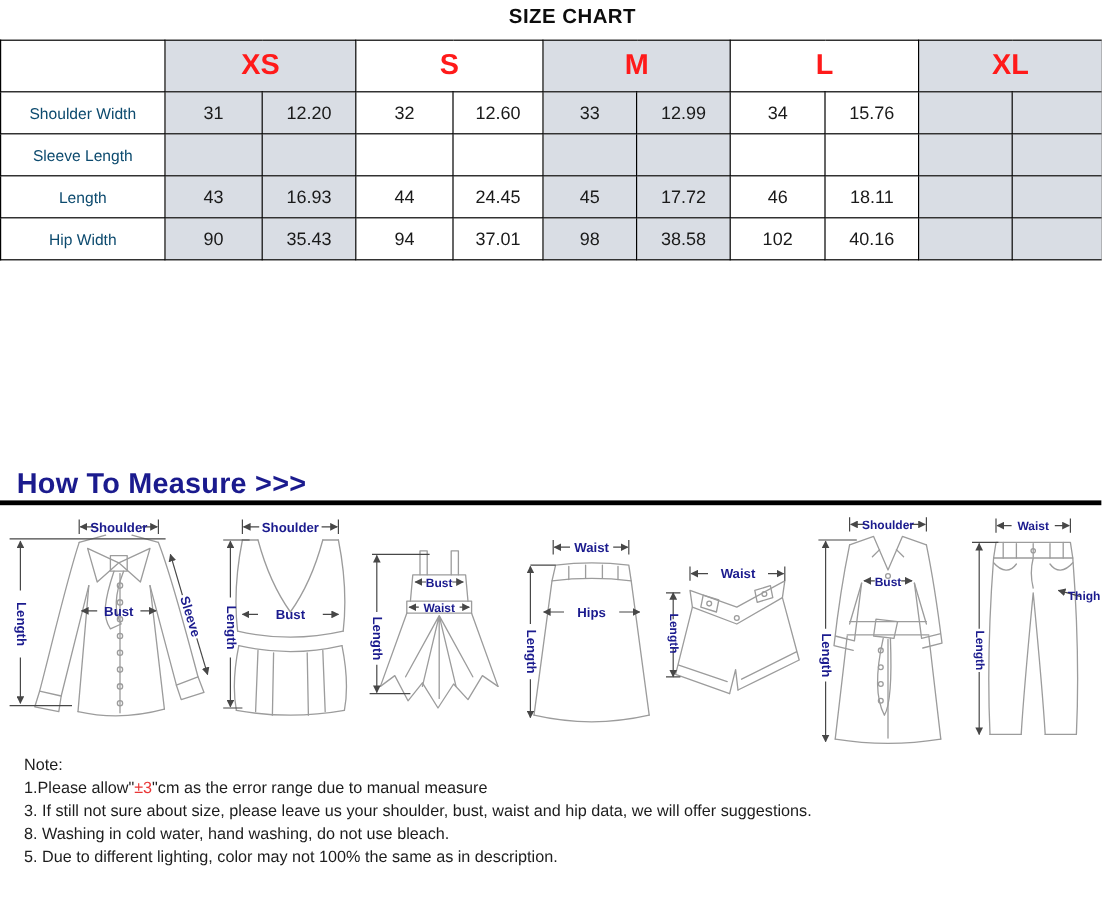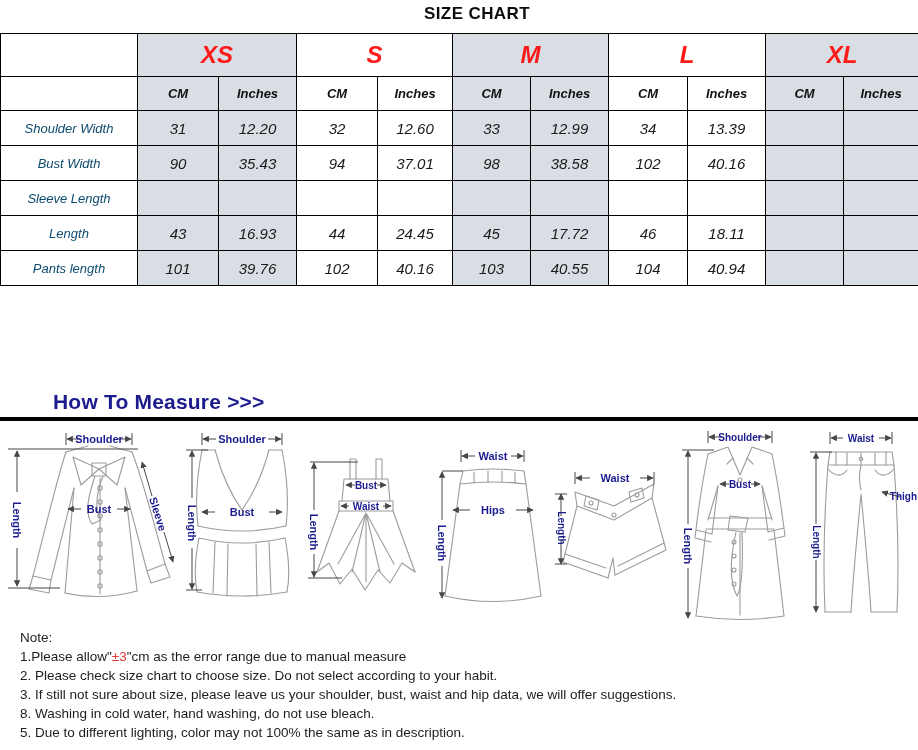--- a/index.html
+++ b/index.html
@@ -1,31 +1,31 @@
 <!DOCTYPE html>
 <html><head>
 <meta charset="utf-8">
 <style>
   html,body{margin:0;padding:0;background:#fff;}
   .page{position:relative;width:918px;height:750px;background:#fff;overflow:hidden;
         font-family:"Liberation Sans",sans-serif;color:#111;padding-left:36px;}
   .title{position:absolute;top:4px;left:0;width:100%;text-align:center;
          font-size:17px;font-weight:bold;letter-spacing:.4px;color:#0d0d0d;}
-  table.sc{position:absolute;top:33px;left:0;width:918px;border-collapse:collapse;table-layout:fixed;font-style:italic;}
+  table.sc{position:absolute;top:33px;left:0;width:918px;border-collapse:collapse;table-layout:fixed;}
   table.sc td{border:1px solid #000;text-align:center;vertical-align:middle;padding:0;overflow:hidden;}
   .sh{background:#d9dde4;}
   tr.r-size td{height:42px;}
   tr.r-unit td{height:33px;}
   tr.r-data td{height:34px;}
   td.sz{font-size:24px;font-weight:bold;color:#ff1a1a;}
   td.un{font-size:13px;font-weight:bold;color:#101010;}
   td.lbl{font-size:13px;color:#0c4a6e;}
   td.val{font-size:15px;color:#1a1a1a;}
-  .htm-head{position:absolute;left:14px;top:390px;font-size:21px;font-weight:bold;
-            color:#1b1b8e;letter-spacing:.2px;margin-left:39px;}
+  .htm-head{position:absolute;left:14px;top:390px;font-size:24px;font-weight:bold;
+            color:#1b1b8e;letter-spacing:.2px;}
   .rule{position:absolute;left:0;top:417px;width:918px;height:4px;background:#000;}
   .diagram{position:absolute;}
   .g{fill:none;stroke:#9c9c9c;stroke-width:1.1;stroke-linecap:round;stroke-linejoin:round;}
   .dim{fill:none;stroke:#474747;stroke-width:1;}
   .dl{font-family:"Liberation Sans",sans-serif;font-size:11px;font-weight:bold;fill:#1b1b8e;}
   .dls{font-family:"Liberation Sans",sans-serif;font-size:10px;font-weight:bold;fill:#1b1b8e;}
   .notes{position:absolute;left:20px;top:628px;font-size:13.5px;line-height:19px;color:#1d1d1d;}
   .red{color:#e93636;}
 </style>
 </head>
@@ -51,56 +51,30 @@
     </colgroup>
     <tbody>
         <tr class="r-size">
       <td class="lbl"></td>
       <td class="sz sh" colspan="2">XS</td>
       <td class="sz" colspan="2">S</td>
       <td class="sz sh" colspan="2">M</td>
       <td class="sz" colspan="2">L</td>
       <td class="sz sh" colspan="2">XL</td>
     </tr>
-    <tr class="r-unit">
-      <td class="lbl"></td>
-      <td class="un sh">CM</td>
-      <td class="un sh">Inches</td>
-      <td class="un">CM</td>
-      <td class="un">Inches</td>
-      <td class="un sh">CM</td>
-      <td class="un sh">Inches</td>
-      <td class="un">CM</td>
-      <td class="un">Inches</td>
-      <td class="un sh">CM</td>
-      <td class="un sh">Inches</td>
-    </tr>
     <tr class="r-data">
       <td class="lbl">Shoulder Width</td>
       <td class="val sh">31</td>
       <td class="val sh">12.20</td>
       <td class="val">32</td>
       <td class="val">12.60</td>
       <td class="val sh">33</td>
       <td class="val sh">12.99</td>
       <td class="val">34</td>
-      <td class="val">13.39</td>
-      <td class="val sh"></td>
-      <td class="val sh"></td>
-    </tr>
-    <tr class="r-data">
-      <td class="lbl">Bust Width</td>
-      <td class="val sh">90</td>
-      <td class="val sh">35.43</td>
-      <td class="val">94</td>
-      <td class="val">37.01</td>
-      <td class="val sh">98</td>
-      <td class="val sh">38.58</td>
-      <td class="val">102</td>
-      <td class="val">40.16</td>
+      <td class="val">15.76</td>
       <td class="val sh"></td>
       <td class="val sh"></td>
     </tr>
     <tr class="r-data">
       <td class="lbl">Sleeve Length</td>
       <td class="val sh"></td>
       <td class="val sh"></td>
       <td class="val"></td>
       <td class="val"></td>
       <td class="val sh"></td>
@@ -117,29 +91,29 @@
       <td class="val">44</td>
       <td class="val">24.45</td>
       <td class="val sh">45</td>
       <td class="val sh">17.72</td>
       <td class="val">46</td>
       <td class="val">18.11</td>
       <td class="val sh"></td>
       <td class="val sh"></td>
     </tr>
     <tr class="r-data">
-      <td class="lbl">Pants length</td>
-      <td class="val sh">101</td>
-      <td class="val sh">39.76</td>
+      <td class="lbl">Hip Width</td>
+      <td class="val sh">90</td>
+      <td class="val sh">35.43</td>
+      <td class="val">94</td>
+      <td class="val">37.01</td>
+      <td class="val sh">98</td>
+      <td class="val sh">38.58</td>
       <td class="val">102</td>
       <td class="val">40.16</td>
-      <td class="val sh">103</td>
-      <td class="val sh">40.55</td>
-      <td class="val">104</td>
-      <td class="val">40.94</td>
       <td class="val sh"></td>
       <td class="val sh"></td>
     </tr>
   </tbody>
     </table>
 
   <div class="htm-head">How To Measure &gt;&gt;&gt;</div>
   <div class="rule"></div>
 
   <svg width="0" height="0" style="position:absolute">
@@ -319,19 +293,18 @@
     <line class="dim" x1="14" y1="25" x2="14" y2="96" marker-start="url(#arr)"></line>
     <line class="dim" x1="14" y1="132" x2="14" y2="184" marker-end="url(#arr)"></line>
     <text class="dls" x="14" y="114" text-anchor="middle" dominant-baseline="central" transform="rotate(90 14 114)">Length</text>
     <line class="dim" x1="80" y1="64" x2="98" y2="69" marker-start="url(#arr)"></line>
     <text class="dls" x="115" y="72" text-anchor="end">Thigh</text>
   </svg>
 
   <div class="notes">
     <div>Note:</div>
     <div><span>1.Please allow"</span><span class="red">±3</span><span>"cm as the error range due to manual measure</span></div>
-    <div>2. Please check size chart to choose size. Do not select according to your habit.</div>
     <div>3. If still not sure about size, please leave us your shoulder, bust, waist and hip data, we will offer suggestions.</div>
     <div>8. Washing in cold water, hand washing, do not use bleach.</div>
     <div>5. Due to different lighting, color may not 100% the same as in description.</div>
   </div>
 
 </div>
 
 </body></html>

